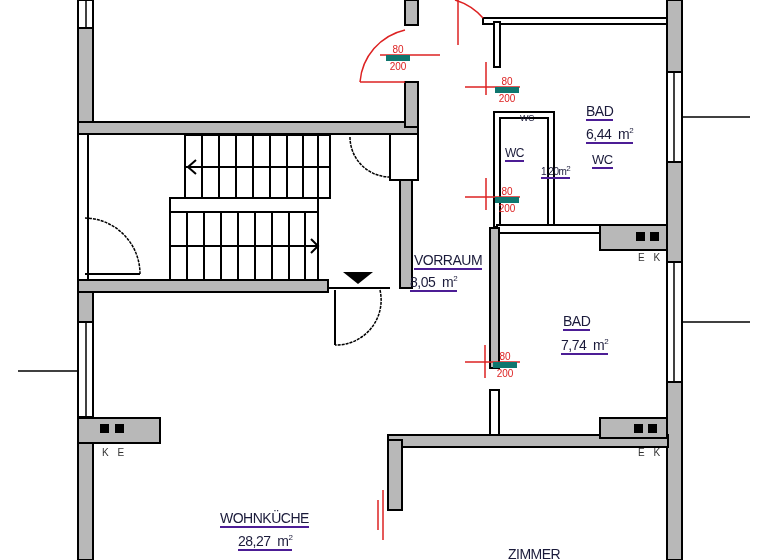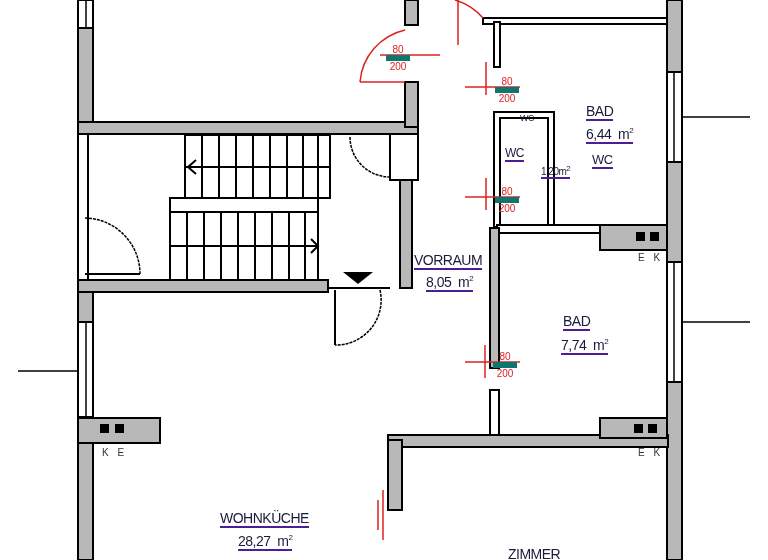--- a/index.html
+++ b/index.html
@@ -146,21 +146,21 @@
 
 <div class="lbl room-name" style="left:586px;top:103px;"><span class="ul">BAD</span></div>
 <div class="lbl room-area" style="left:586px;top:126px;"><span class="ul"><span>6,44</span>&nbsp;&nbsp;<span>m</span><sup>2</sup></span></div>
 <div class="lbl" style="left:592px;top:152px;font-size:13px;"><span class="ul">WC</span></div>
 
 <div class="lbl" style="left:520px;top:113px;font-size:9px;">WC</div>
 <div class="lbl" style="left:505px;top:146px;font-size:12px;"><span class="ul">WC</span></div>
 <div class="lbl" style="left:505px;top:164px;font-size:10px;margin-left:36px;"><span class="ul"><span>1,20</span><span>m</span><sup>2</sup></span></div>
 
 <div class="lbl room-name" style="left:414px;top:252px;"><span class="ul">VORRAUM</span></div>
-<div class="lbl room-area" style="left:410px;top:274px;margin-left:16px;"><span class="ul"><span>8,05</span>&nbsp;&nbsp;<span>m</span><sup>2</sup></span></div>
+<div class="lbl room-area" style="left:410px;top:274px;"><span class="ul"><span>8,05</span>&nbsp;&nbsp;<span>m</span><sup>2</sup></span></div>
 
 <div class="lbl room-name" style="left:563px;top:313px;"><span class="ul">BAD</span></div>
 <div class="lbl room-area" style="left:561px;top:337px;"><span class="ul"><span>7,74</span>&nbsp;&nbsp;<span>m</span><sup>2</sup></span></div>
 
 <div class="lbl room-name" style="left:206px;top:510px;margin-left:14px;"><span class="ul">WOHNKÜCHE</span></div>
 <div class="lbl room-area" style="left:206px;top:533px;margin-left:32px;"><span class="ul"><span>28,27</span>&nbsp;&nbsp;<span>m</span><sup>2</sup></span></div>
 
 <div class="lbl room-name" style="left:508px;top:546px;">ZIMMER</div>
 
 <div class="ek" style="left:638px;top:252px;">E K</div>

